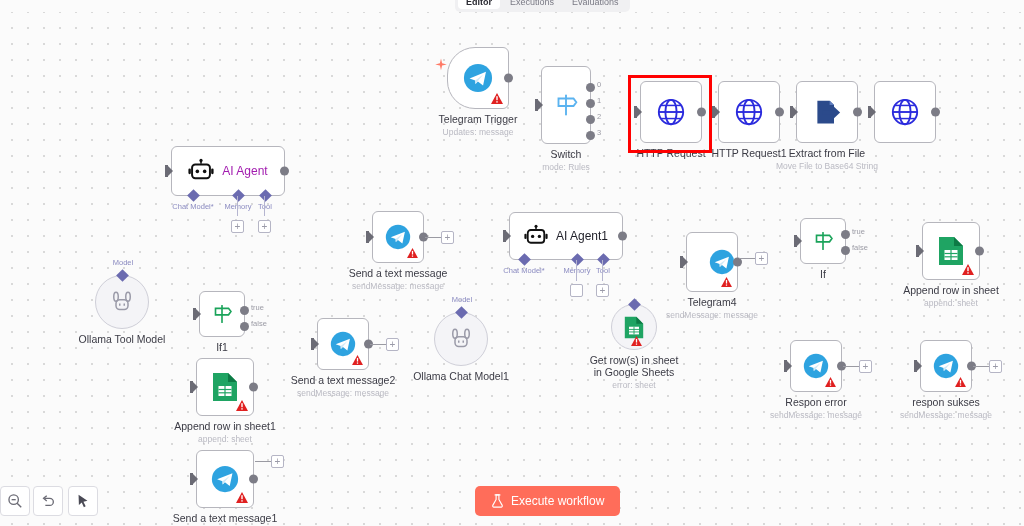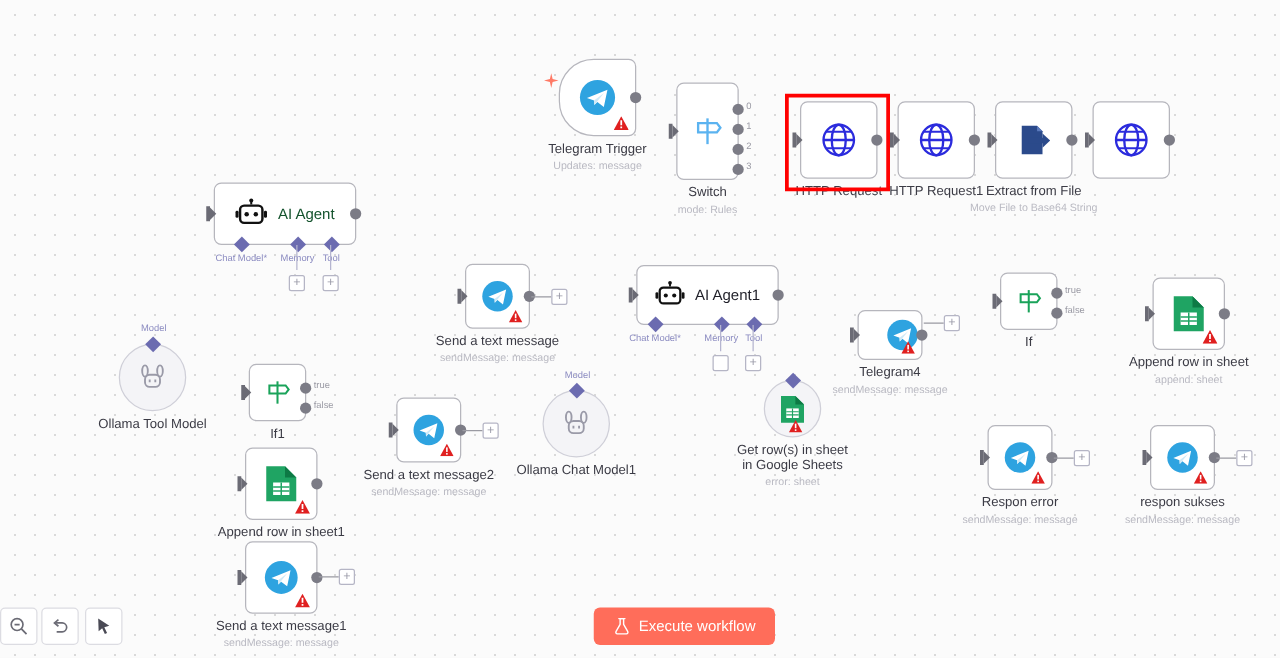--- a/index.html
+++ b/index.html
@@ -169,20 +169,27 @@
     font-size:12px; font-family:"Liberation Sans", sans-serif;
     z-index:35;
   }
   .sparkle { position:absolute; z-index:14; }
 </style>
 </head>
 <body>
 
 <div id="canvas">
 
+  <div id="tabbar">
+    <div id="tabstrip">
+      <div class="tab active">Editor</div>
+      <div class="tab">Executions</div>
+      <div class="tab">Evaluations</div>
+    </div>
+  </div>
 
   <svg id="wires">
     <defs>
       <marker id="arw" viewBox="0 0 10 10" refX="9" refY="5" markerWidth="6" markerHeight="6" orient="auto">
         <path d="M0,1 L9,5 L0,9 z" fill="#8a8a94"></path>
       </marker>
     </defs>
     <g fill="none" stroke="#9a9aa2" stroke-width="1.3">
 
       <path d="M509,78 C527,78 522,112 541,112"></path>
@@ -367,21 +374,21 @@
   <div class="node wide" style="left:171px; top:146px; height:50px;">
     <svg width="26" height="26" viewBox="0 0 32 32" style="margin-right:8px">
       <path d="M16 3 V7" stroke="#111" stroke-width="2" fill="none"></path>
         <circle cx="16" cy="3" r="2" fill="#111"></circle>
       <rect x="5" y="8" width="22" height="17" rx="4" fill="none" stroke="#111" stroke-width="2.4"></rect>
       <circle cx="11.5" cy="16.5" r="2.2" fill="#111"></circle>
         <circle cx="20.5" cy="16.5" r="2.2" fill="#111"></circle>
       <rect x="0.5" y="13" width="3" height="7" rx="1.4" fill="#111"></rect>
       <rect x="28.5" y="13" width="3" height="7" rx="1.4" fill="#111"></rect>
     </svg>
-    <span style="font-size:12px; color:#14532d;">AI Agent</span>
+    <span style="font-size:12px; color:#a21caf;">AI Agent</span>
     <span class="port-in"></span>
     <span class="port-out"></span>
 
     <span class="subport" style="left:17px;"></span>
     <span class="subport-lbl" style="left:21px; bottom:-16px;">Chat Model*</span>
     <span class="subport" style="left:62px;"></span>
     <span class="subport-lbl" style="left:66px; bottom:-16px;">Memory</span>
     <span class="subport" style="left:89px;"></span>
     <span class="subport-lbl" style="left:93px; bottom:-16px;">Tool</span>
   </div>
@@ -440,21 +447,21 @@
         </svg>
     </span>
     <span class="port-in"></span>
     <span class="port-out"></span>
     <span class="node-label">
       <span>Append row in sheet1</span>
       <span class="node-sub">append: sheet</span>
     </span>
   </div>
 
-  <div class="node" style="left:196px; top:433px; width:58px; height:58px;">
+  <div class="node" style="left:196px; top:450px; width:58px; height:58px;">
     <svg width="28" height="28" viewBox="0 0 32 32">
         <circle cx="16" cy="16" r="15" fill="#2ea3e0"></circle>
         <path d="M7 16.4 L24.5 9.4 L21.4 24 L15.9 19.8 L13.3 22.3 L13.1 18.6 Z" fill="#fff"></path>
         <path d="M13.1 18.6 L21.6 12.2 L13.3 22.3 Z" fill="#cfe9f7"></path>
       </svg>
     <span class="warn">
       <svg width="12" height="11" viewBox="0 0 12 11">
           <path d="M6 0 L12 11 L0 11 Z" fill="#e02020"></path>
           <rect x="5.3" y="3.2" width="1.4" height="4" fill="#fff"></rect>
           <rect x="5.3" y="8.2" width="1.4" height="1.4" fill="#fff"></rect>
@@ -573,21 +580,21 @@
         </svg>
     </span>
     <span class="subport-top"></span>
     <span class="node-label">
       <span>Get row(s) in sheet</span><br>
       <span>in Google Sheets</span>
       <span class="node-sub">error: sheet</span>
     </span>
   </div>
 
-  <div class="node" style="left:686px; top:248px; width:52px; height:40px;padding-left:19px;">
+  <div class="node" style="left:686px; top:232px; width:52px; height:60px;padding-left:19px;">
     <svg width="26" height="26" viewBox="0 0 32 32">
         <circle cx="16" cy="16" r="15" fill="#2ea3e0"></circle>
         <path d="M7 16.4 L24.5 9.4 L21.4 24 L15.9 19.8 L13.3 22.3 L13.1 18.6 Z" fill="#fff"></path>
         <path d="M13.1 18.6 L21.6 12.2 L13.3 22.3 Z" fill="#cfe9f7"></path>
       </svg>
     <span class="warn">
       <svg width="11" height="10" viewBox="0 0 12 11">
           <path d="M6 0 L12 11 L0 11 Z" fill="#e02020"></path>
           <rect x="5.3" y="3.2" width="1.4" height="4" fill="#fff"></rect>
           <rect x="5.3" y="8.2" width="1.4" height="1.4" fill="#fff"></rect>

